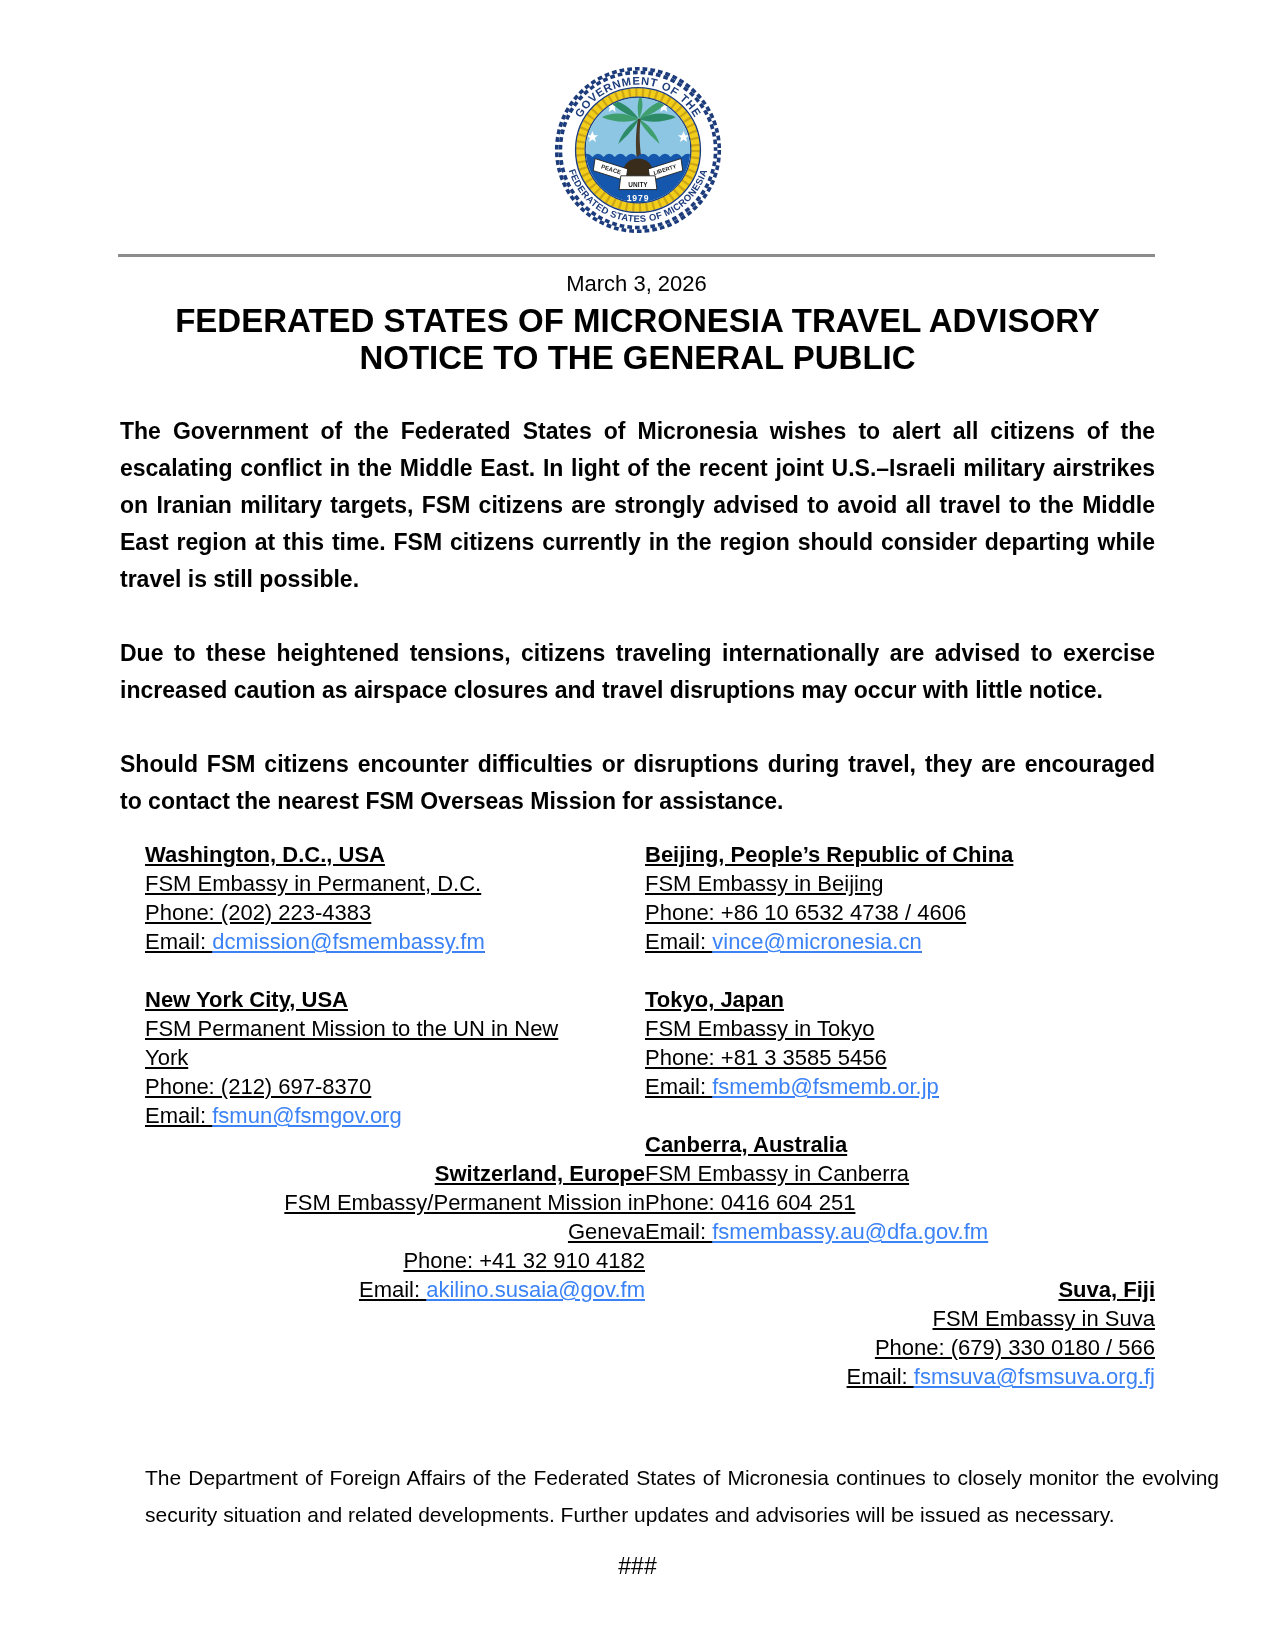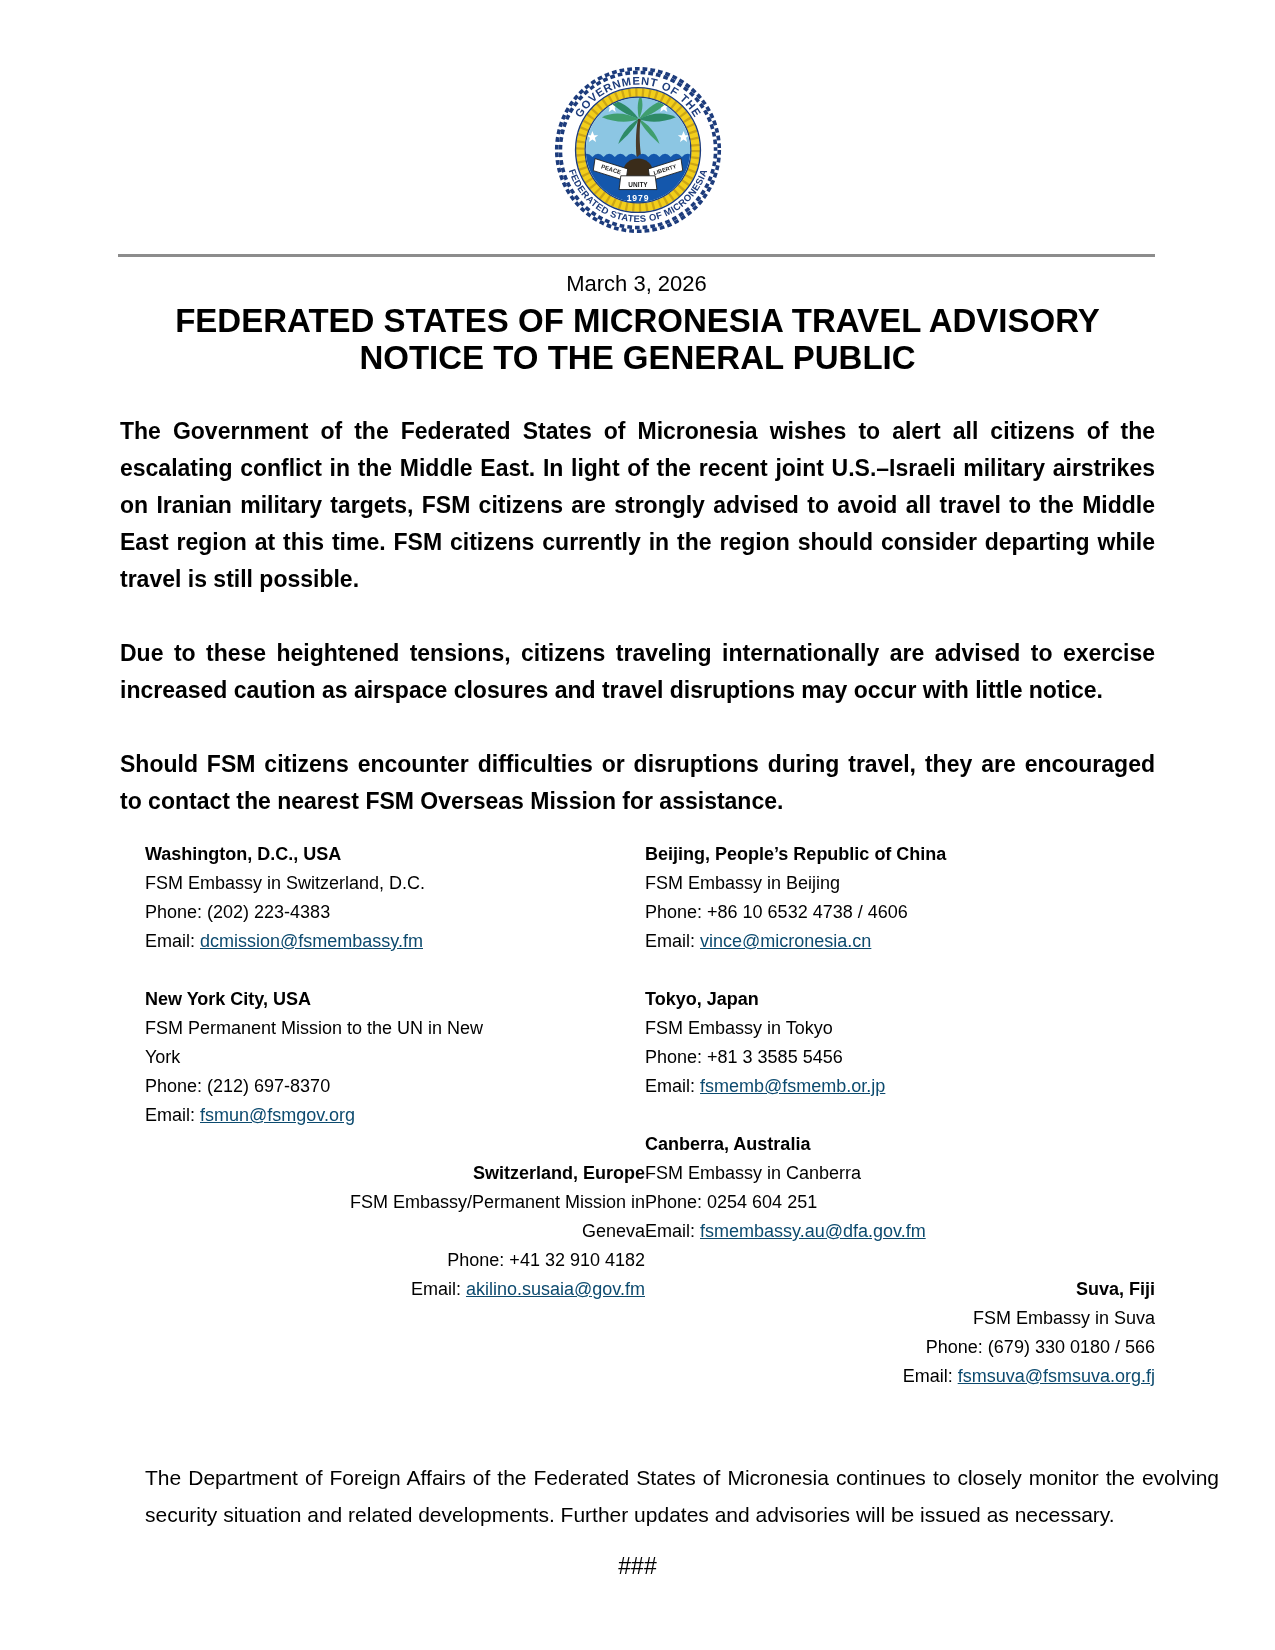--- a/index.html
+++ b/index.html
@@ -10,25 +10,25 @@
 
   .rule { margin:18px 120px 0 118px; border-top:3px solid #8c8c8c; }
 
   .date-line { margin:8px 122px 0 120px; text-align:center; font-size:22px; line-height:37px; }
 
   .titles { text-align:center; font-weight:bold; font-size:33px; line-height:37px; margin-bottom:37px; }
 
   .para { margin:0 120px 37px 120px; font-size:23px; line-height:37px; text-align:justify;font-weight:bold; }
   .para.last-body { margin-bottom:20px; }
 
-  .contacts { margin:0 120px 0 145px; display:grid; grid-template-columns:500px auto; font-size:18px; line-height:29px; }
+  .contacts { margin:0 120px 0 145px; display:grid; grid-template-columns:500px auto; font-size:22px; line-height:29px;text-decoration:underline; }
   .office { margin-bottom:29px; }
   .office:last-child { margin-bottom:0;text-align:right; }
   .office-city { font-weight:bold; }
-  a.email { color:#0c4a6e; text-decoration:underline; cursor:pointer; }
+  a.email { color:#3b82f6; text-decoration:underline; cursor:pointer; }
 
   .closing { margin:68px 56px 0 145px; font-size:21px; line-height:37px; text-align:justify; }
 
   .end-mark { margin-top:15px; text-align:center; font-size:23px; line-height:37px; }
 
   svg text { font-family:"Liberation Sans", sans-serif; }
 </style>
 </head>
 <body>
 
@@ -110,21 +110,21 @@
 
   <div class="para">The Government of the Federated States of Micronesia wishes to alert all citizens of the escalating conflict in the Middle East. In light of the recent joint U.S.–Israeli military airstrikes on Iranian military targets, FSM citizens are strongly advised to avoid all travel to the Middle East region at this time. FSM citizens currently in the region should consider departing while travel is still possible.</div>
   <div class="para">Due to these heightened tensions, citizens traveling internationally are advised to exercise increased caution as airspace closures and travel disruptions may occur with little notice.</div>
   <div class="para last-body">Should FSM citizens encounter difficulties or disruptions during travel, they are encouraged to contact the nearest FSM Overseas Mission for assistance.</div>
 
   <div class="contacts">
     <div class="col">
 
       <div class="office">
         <div class="office-city">Washington, D.C., USA</div>
-        <div>FSM Embassy in Switzerland, D.C.</div>
+        <div>FSM Embassy in Permanent, D.C.</div>
         <div>Phone: (202) 223-4383</div>
         <div><span>Email: </span><a class="email">dcmission@fsmembassy.fm</a></div>
       </div>
 
       <div class="office">
         <div class="office-city">New York City, USA</div>
         <div>FSM Permanent Mission to the UN in New</div>
         <div>York</div>
         <div>Phone: (212) 697-8370</div>
         <div><span>Email: </span><a class="email">fsmun@fsmgov.org</a></div>
@@ -151,21 +151,21 @@
       <div class="office">
         <div class="office-city">Tokyo, Japan</div>
         <div>FSM Embassy in Tokyo</div>
         <div>Phone: +81 3 3585 5456</div>
         <div><span>Email: </span><a class="email">fsmemb@fsmemb.or.jp</a></div>
       </div>
 
       <div class="office">
         <div class="office-city">Canberra, Australia</div>
         <div>FSM Embassy in Canberra</div>
-        <div>Phone: 0254 604 251</div>
+        <div>Phone: 0416 604 251</div>
         <div><span>Email: </span><a class="email">fsmembassy.au@dfa.gov.fm</a></div>
       </div>
 
       <div class="office">
         <div class="office-city">Suva, Fiji</div>
         <div>FSM Embassy in Suva</div>
         <div>Phone: (679) 330 0180 / 566</div>
         <div><span>Email: </span><a class="email">fsmsuva@fsmsuva.org.fj</a></div>
       </div>
 

